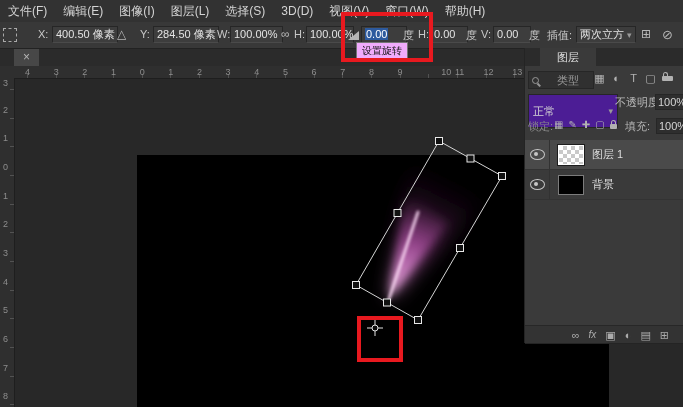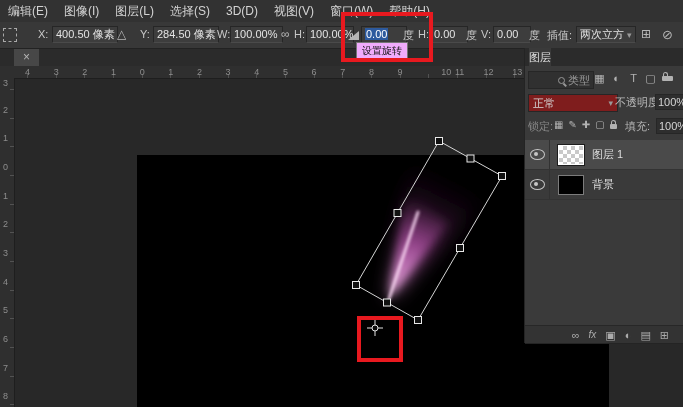--- a/index.html
+++ b/index.html
@@ -43,32 +43,32 @@
   .rnum{position:absolute;top:1px;font-size:9px;color:#8d8d8d;}
   .rnumL{position:absolute;left:3px;font-size:9px;color:#8d8d8d;}
   
   .workspace{position:absolute;left:14px;top:78px;width:669px;height:329px;background:#282828;z-index:1;}
   .canvas{position:absolute;left:137px;top:155px;width:472px;height:252px;background:#000;z-index:1;}
   #overlay{position:absolute;left:0;top:0;z-index:4;pointer-events:none;}
   
   .layers-panel{position:absolute;left:525px;top:48px;width:158px;height:295px;background:#3a3a3a;
                 z-index:10;font-size:11px;color:#cfcfcf;box-shadow:-1px 0 0 #242424,0 1px 0 #242424;}
   .ptabs{position:absolute;left:0;top:0;width:158px;height:18px;background:#2b2b2b;}
-  .ptab{position:absolute;left:4px;top:0;height:18px;padding:0 0;background:#3a3a3a;
+  .ptab{position:absolute;left:15px;top:0;height:18px;padding:0 17px;background:#3a3a3a;
         line-height:19px;color:#e0e0e0;}
   .filter-row{position:absolute;left:0;top:22px;width:158px;height:20px;}
   .typecombo{position:absolute;left:3px;top:1px;width:58px;height:16px;background:#303030;
-             border:1px solid #262626;display:flex;align-items:center;gap:3px;padding:0 3px;color:#9a9a9a;justify-content:flex-end;}
+             border:1px solid #262626;display:flex;align-items:center;gap:18px;padding:0 3px;color:#9a9a9a;}
   .mag{display:inline-block;width:5px;height:5px;border:1.5px solid #979797;border-radius:50%;position:relative;}
   .mag::after{content:"";position:absolute;width:4px;height:1.5px;background:#979797;transform:rotate(45deg);left:4px;top:6px;}
   .fi-icons{position:absolute;left:69px;top:2px;display:flex;gap:6px;color:#b2b2b2;font-size:11px;}
   .fi-icons span{width:11px;text-align:center;}
   .blend-row{position:absolute;left:0;top:46px;width:158px;height:19px;}
-  .blendsel{position:absolute;left:3px;top:0;width:80px;height:16px;background:#7f1d1d;border:1px solid #262626;
-            line-height:16px;padding:0 4px;color:#d5d5d5;display:flex;justify-content:space-between;}
+  .blendsel{position:absolute;left:3px;top:0;width:80px;height:16px;background:#4c1d95;border:1px solid #262626;
+            line-height:16px;padding:8px 4px;color:#d5d5d5;display:flex;justify-content:space-between;}
   .dd{color:#9a9a9a;font-size:9px;}
   .lbl{color:#b8b8b8;}
   .dim{color:#8a8a8a;}
   .valfield{background:#2e2e2e;border:1px solid #262626;height:14px;line-height:14px;padding:0 2px;
             color:#d5d5d5;display:inline-flex;gap:2px;align-items:center;}
   .op-label{position:absolute;left:90px;top:1px;}
   .op-field{position:absolute;left:130px;top:0;}
   .lock-row{position:absolute;left:0;top:70px;width:126px;height:18px;}
   .lock-label{position:absolute;left:3px;top:1px;}
   .lk-icons{position:absolute;left:29px;top:1px;display:flex;gap:5px;color:#b2b2b2;font-size:10px;align-items:center;}
@@ -99,20 +99,21 @@
   .redbox{position:absolute;z-index:30;border:4px solid #e8191f;}
   .tooltip{position:absolute;left:356px;top:42px;z-index:25;background:#f0abfc;border:1px solid #757575;
            color:#111;font-size:10px;padding:1px 5px;white-space:nowrap;}
 </style>
 </head>
 <body>
 
 <div id="app">
 
   <div class="menubar" id="menubar">
+      <span class="menu-item">文件(F)</span>
       <span class="menu-item">编辑(E)</span>
       <span class="menu-item">图像(I)</span>
       <span class="menu-item">图层(L)</span>
       <span class="menu-item">选择(S)</span>
       <span class="menu-item">3D(D)</span>
       <span class="menu-item">视图(V)</span>
       <span class="menu-item">窗口(W)</span>
       <span class="menu-item">帮助(H)</span>
     </div>
 

